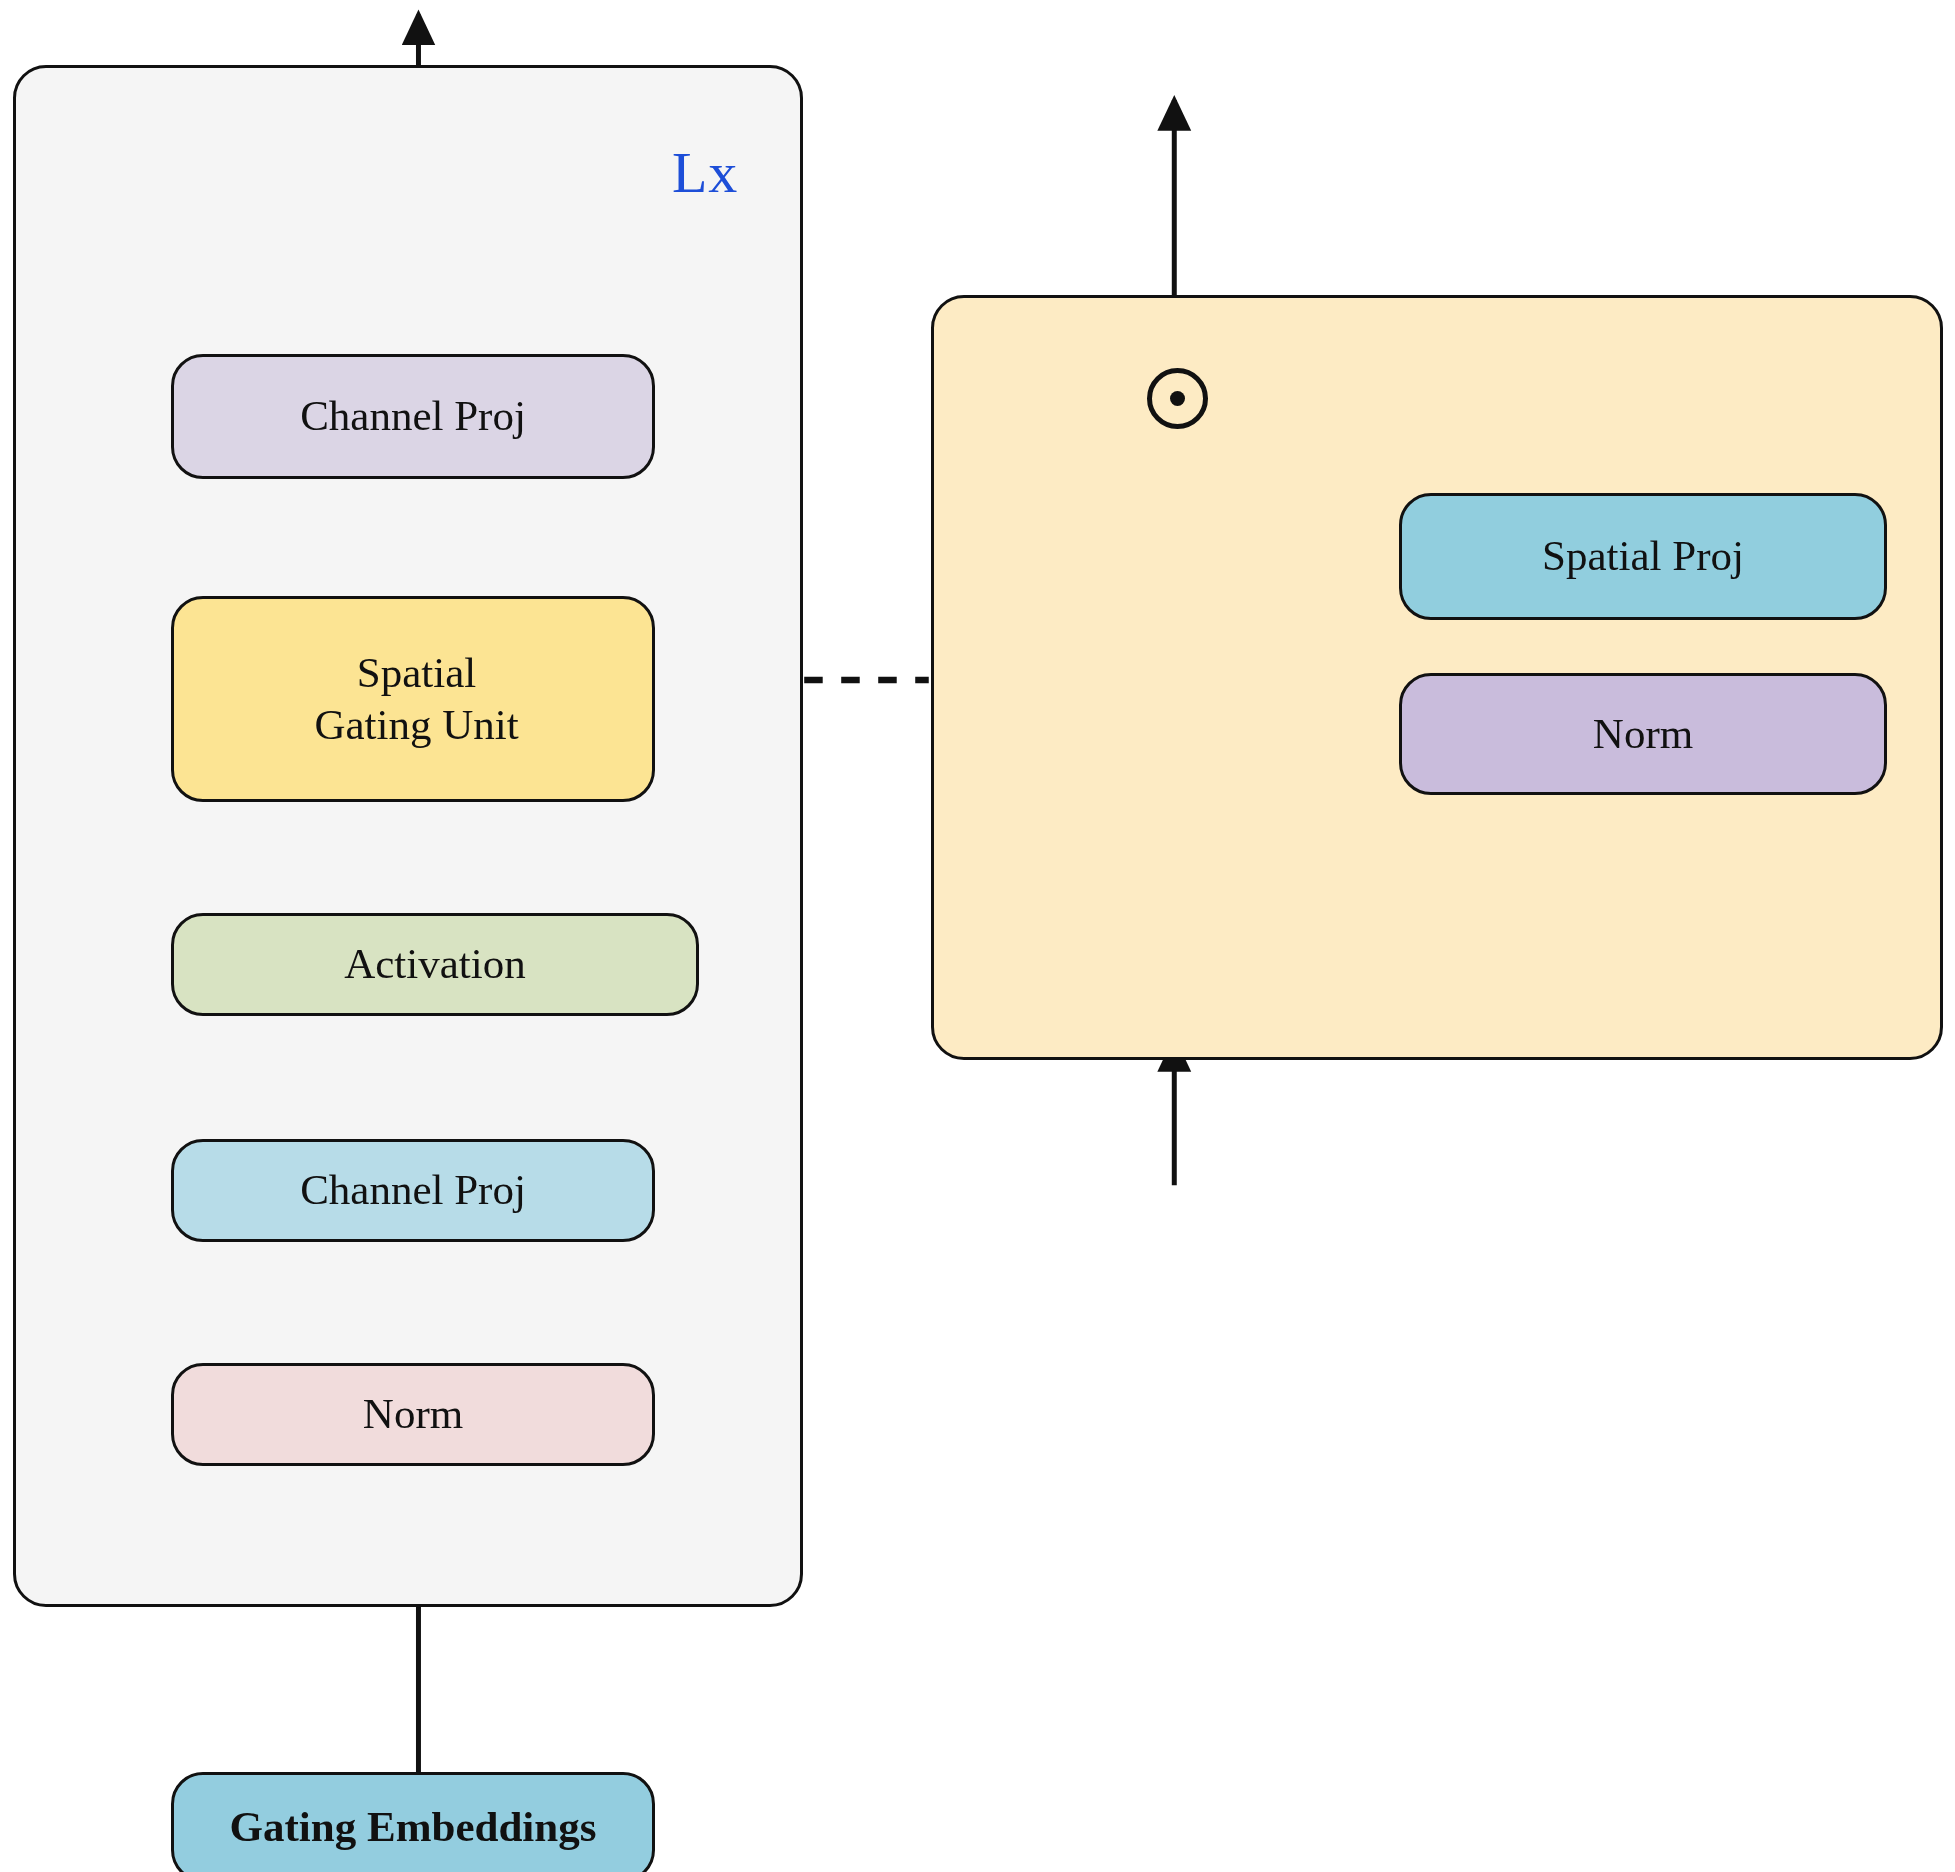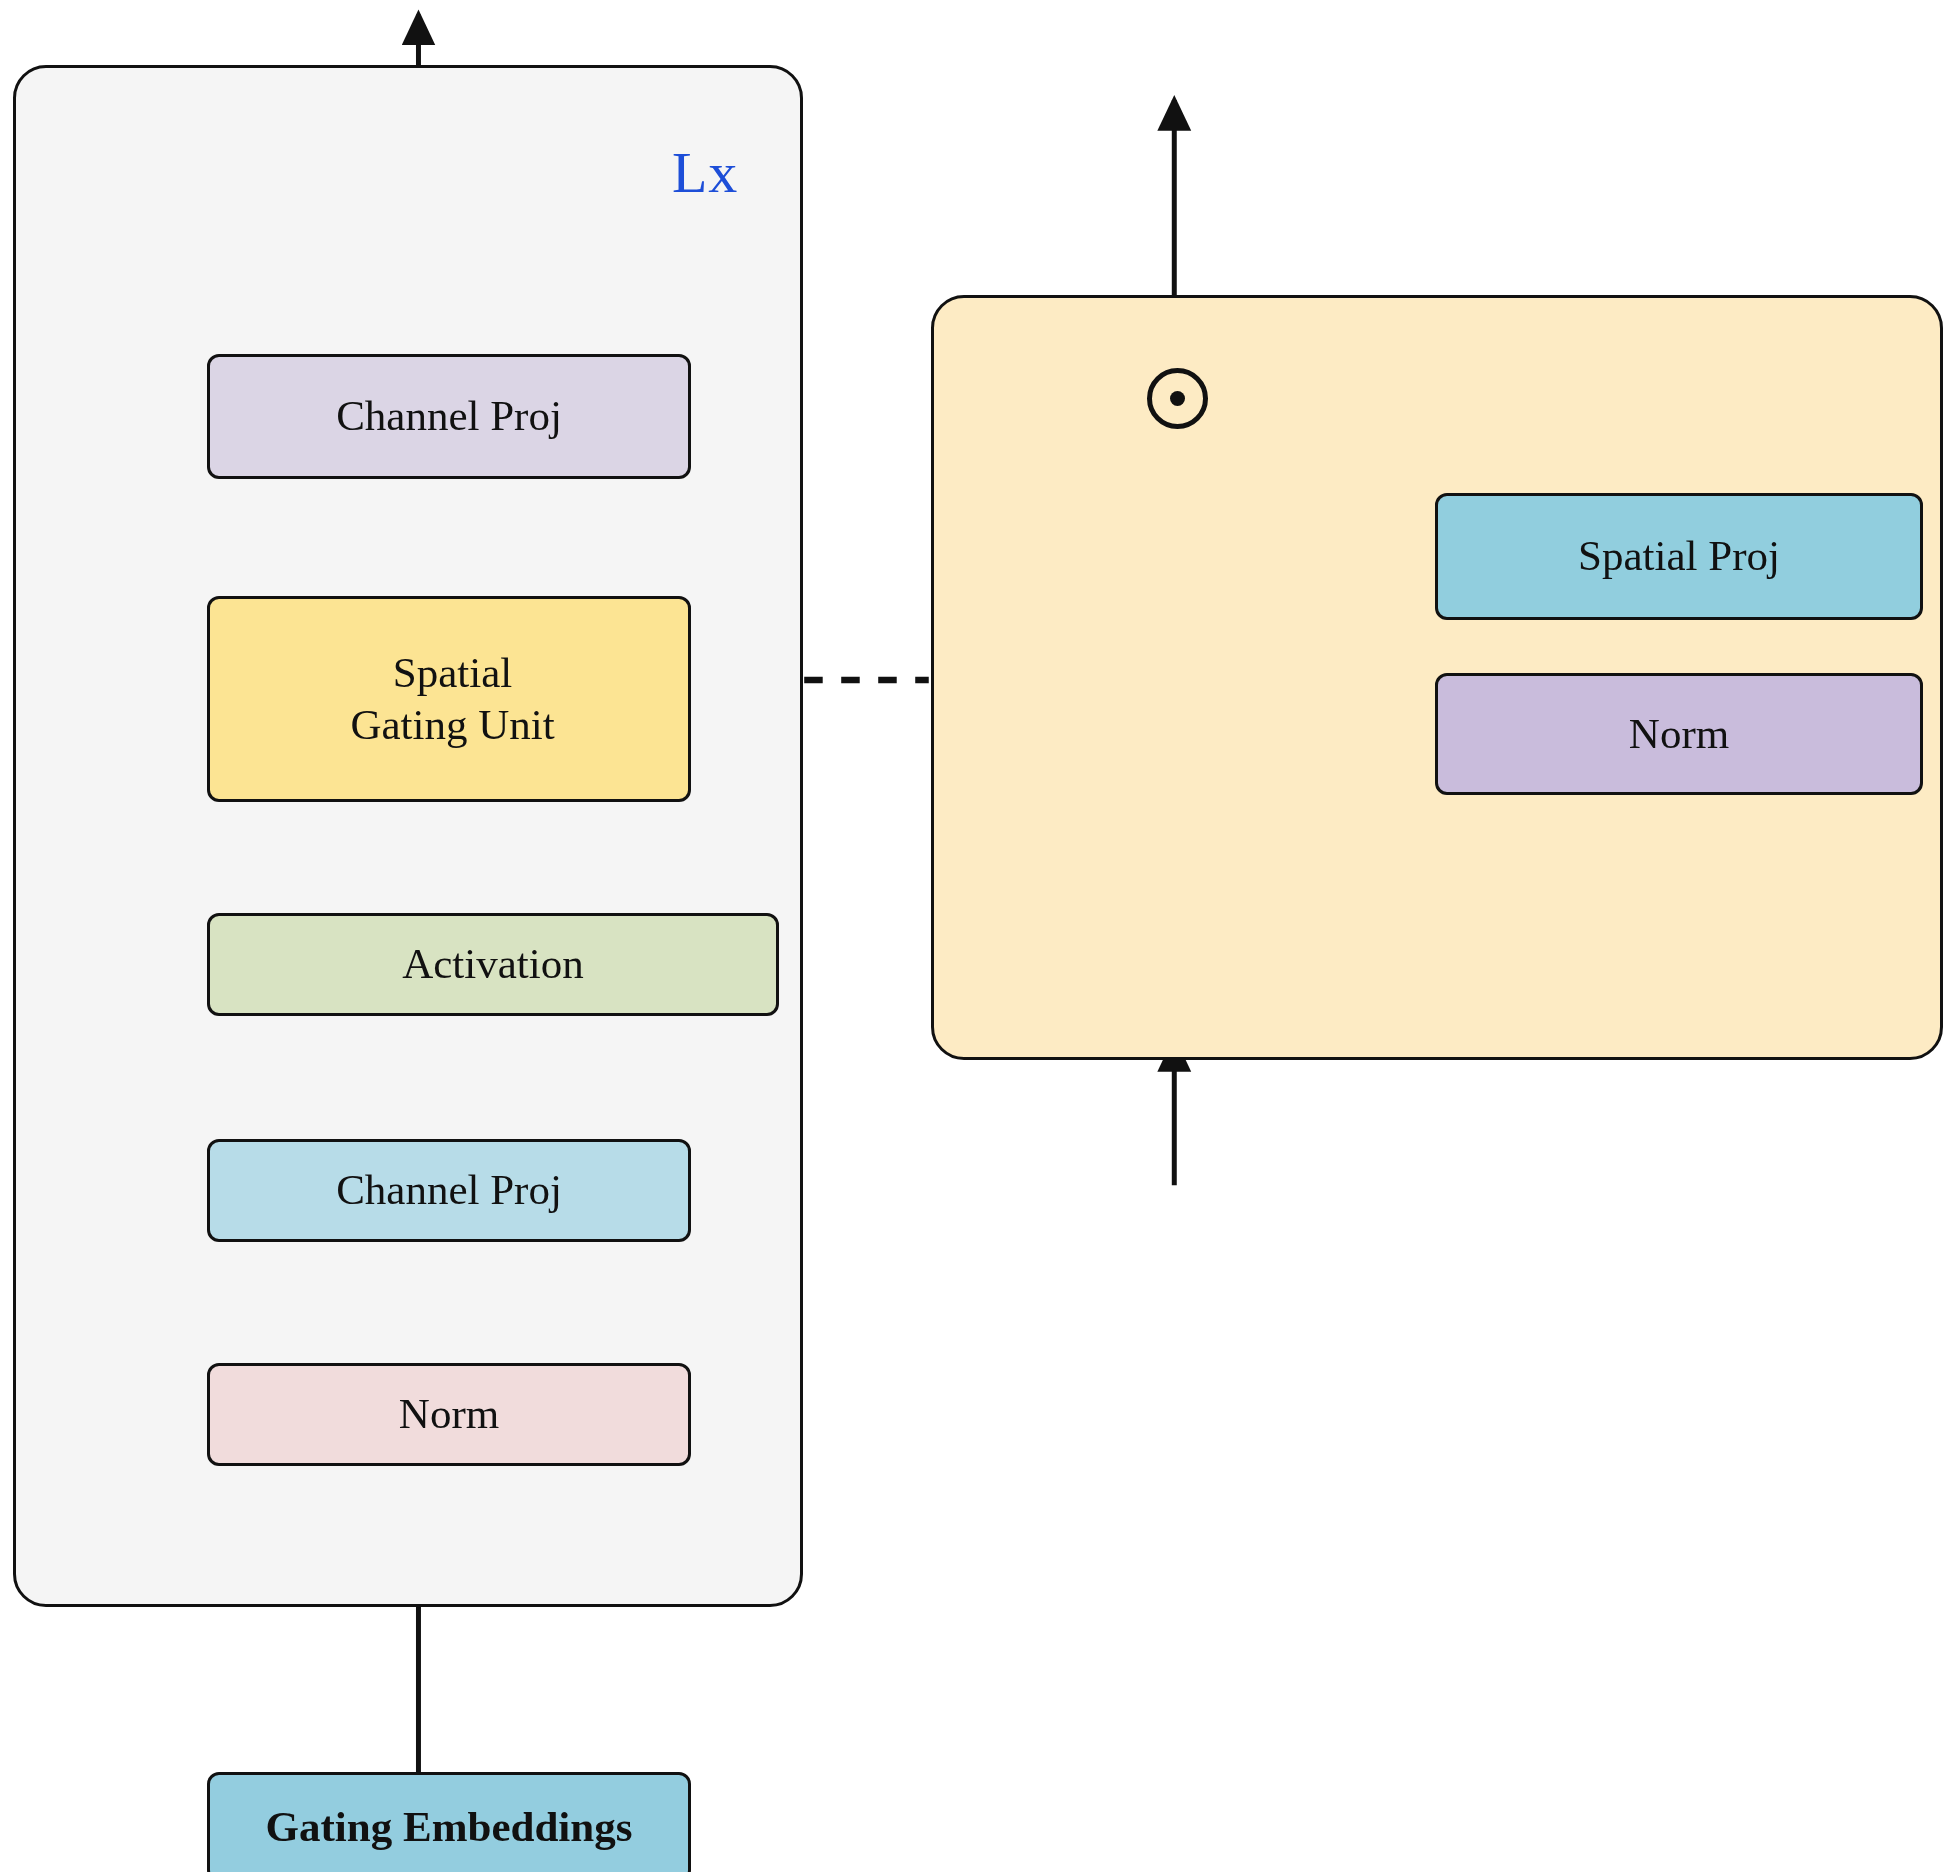--- a/index.html
+++ b/index.html
@@ -28,36 +28,35 @@
     border:3.6px solid #111111;
     border-radius:33px;
     box-sizing:border-box;
   }
 
   
   .node{
     position:absolute;
     box-sizing:border-box;
     border:3.6px solid #111111;
-    border-radius:12px;
+    border-radius:32px;
     display:flex;
     align-items:center;
     justify-content:center;
     text-align:center;
     color:#111111;
     line-height:1.22;
     white-space:pre-line;
     z-index:4;
-    margin-left:36px;
   }
   .node .lbl{display:block;width:100%;}
 
   .n-channel-proj-out{left:171px;top:354px;width:484px;height:125px;background:#dbd5e5;font-size:43px;}
   .n-sgu{left:171px;top:596px;width:484px;height:206px;background:#fce493;font-size:43px;padding-left:7px;}
-  .n-activation{left:171px;top:913px;width:572px;height:103px;background:#d8e3c2;font-size:43px;}
+  .n-activation{left:171px;top:913px;width:528px;height:103px;background:#d8e3c2;font-size:43px;}
   .n-channel-proj-in{left:171px;top:1139px;width:484px;height:103px;background:#b7dce8;font-size:43px;}
   .n-norm-main{left:171px;top:1363px;width:484px;height:103px;background:#f1dcdc;font-size:43px;}
   .n-input-emb{left:171px;top:1772px;width:484px;height:110px;background:#93cddf;font-size:43px;font-weight:600;}
 
   .n-spatial-proj{left:1399px;top:493px;width:488px;height:127px;background:#91cede;font-size:43px;}
   .n-norm-sgu{left:1399px;top:673px;width:488px;height:122px;background:#c9bcdc;font-size:43px;}
   .n-split{left:1014px;top:905px;width:320px;height:120px;background:#ffffff;font-size:43px;}
 
   
   .lx-label{

